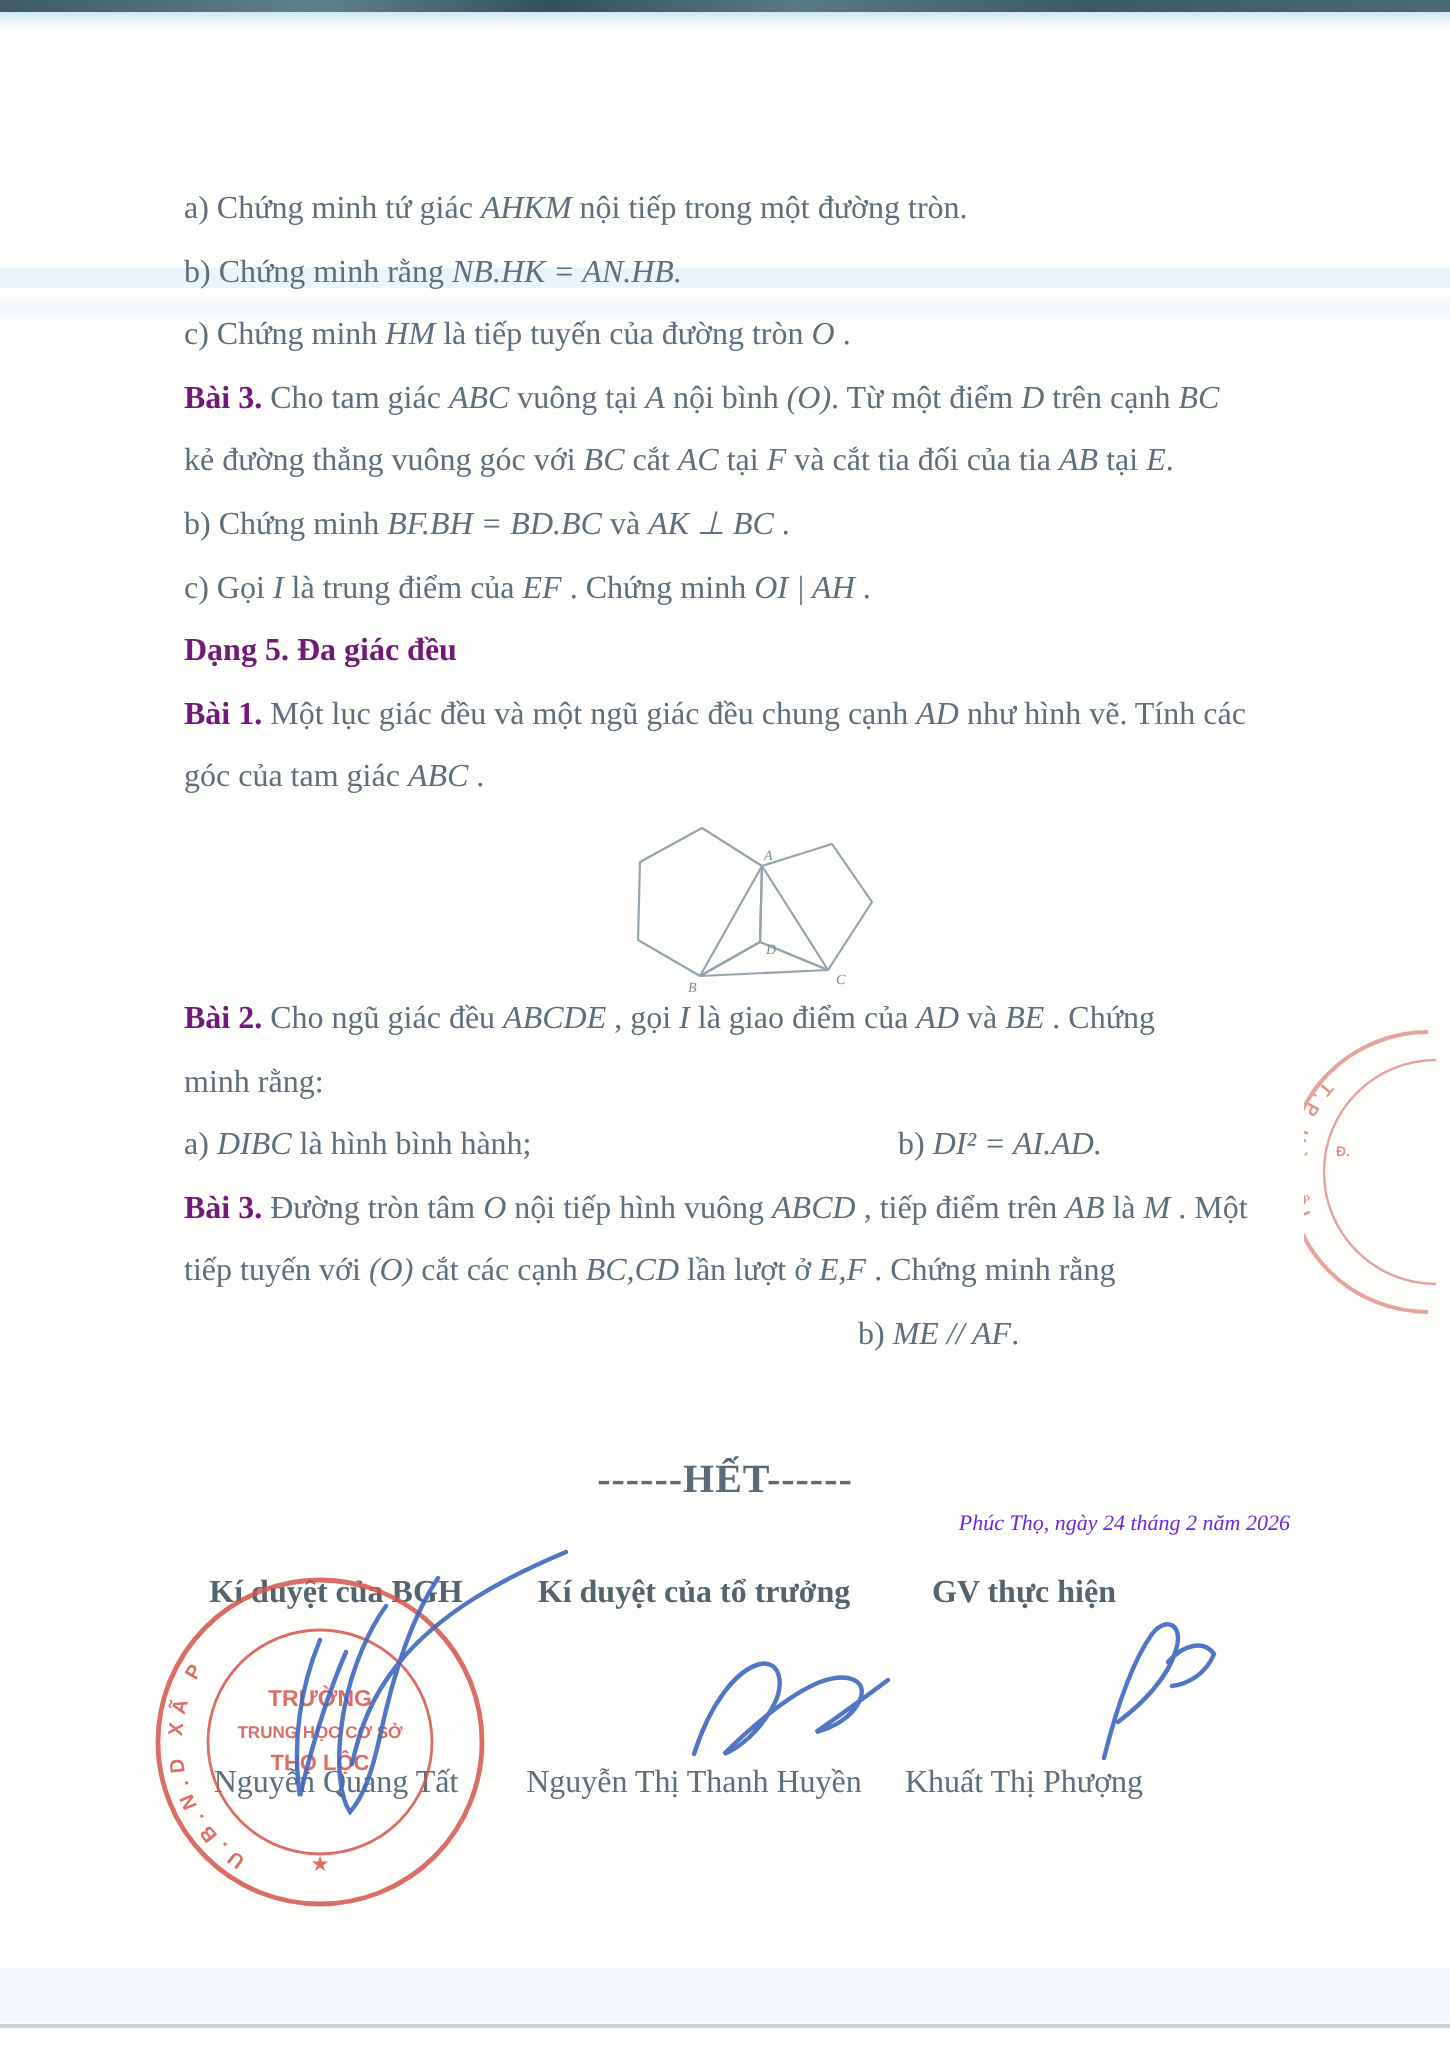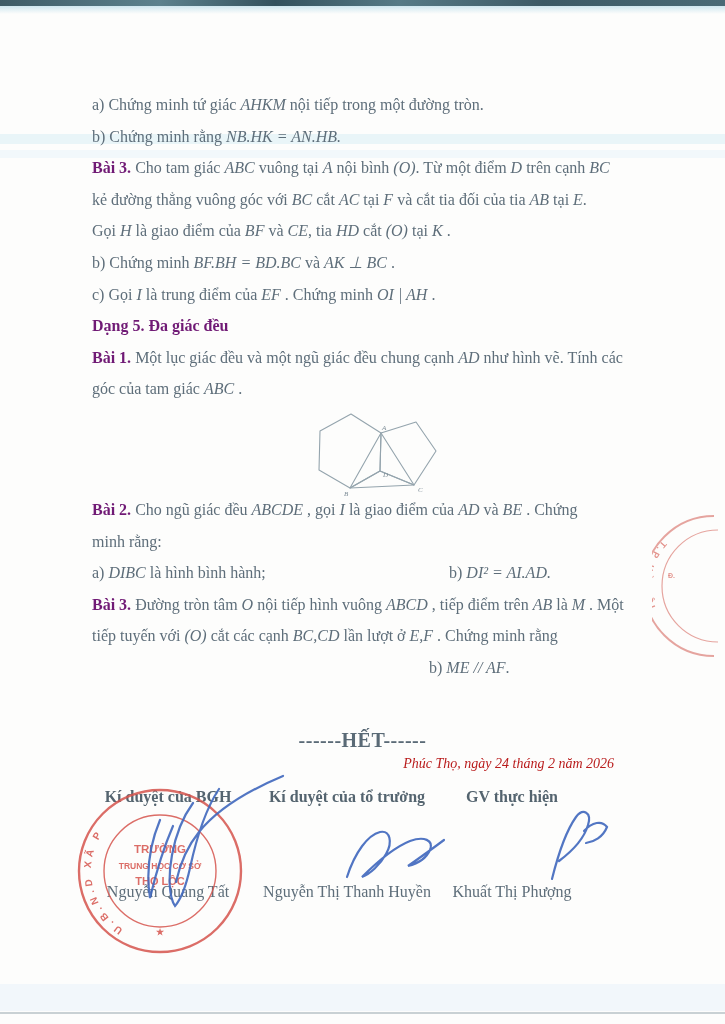--- a/index.html
+++ b/index.html
@@ -25,22 +25,22 @@
   .ln{margin:0;height:31.6px;white-space:nowrap;position:relative;}
   .m{font-style:italic;}
   .b{font-weight:bold;color:#701a75;}
   .cols .colR{position:absolute;left:322px;top:0;margin-left:35px;}
   .cols2 .colR{position:absolute;left:337px;top:0;}
   .fig-slot{height:89px;position:relative;}
   .fig-slot svg{position:absolute;left:205px;top:-2px;}
 
   .het{position:absolute;left:0;top:729px;width:725px;text-align:center;
     font-weight:bold;color:#5a6a76;font-size:20px;letter-spacing:.5px;}
-  .dateline{position:absolute;right:111px;top:756px;color:#b91c1c;
-    font-style:italic;font-size:14px;}
+  .dateline{position:absolute;right:80px;top:756px;color:#6d28d9;
+    font-style:italic;font-size:11px;}
 
   .sigrow{position:absolute;left:0;width:725px;text-align:center;color:#54646f;}
   .hdr{top:788px;font-weight:bold;font-size:16px;}
   .nms{top:883px;font-size:16px;color:#5e6e7a;}
   .sigrow span{display:inline-block;}
   .c1{position:absolute;left:78px;width:180px;}
   .c2{position:absolute;left:252px;width:190px;}
   .c3{position:absolute;left:432px;width:160px;}
 
   .overlay{position:absolute;left:0;top:0;pointer-events:none;}
@@ -51,23 +51,23 @@
 <div class="top-strip"></div>
 <div class="top-glow"></div>
 <div class="band band1"></div>
 <div class="band band2"></div>
 <div class="band band3"></div>
 <div class="bottom-line"></div>
 
 <div class="doc">
   <p class="ln"><span>a) Chứng minh tứ giác </span><span class="m">AHKM</span><span>  nội tiếp trong một đường tròn.</span></p>
   <p class="ln"><span>b) Chứng minh rằng </span><span class="m">NB.HK = AN.HB.</span></p>
+  <p class="ln"><span>c) Chứng minh </span><span class="m">HM</span><span> là tiếp tuyến của đường tròn </span><span class="m">O</span><span> .</span></p>
   <p class="ln"><span class="b">Bài 3.</span><span> Cho tam giác </span><span class="m">ABC</span><span>  vuông tại </span><span class="m">A</span><span> nội bình </span><span class="m">(O)</span><span>. Từ một điểm </span><span class="m">D</span><span> trên cạnh </span><span class="m">BC</span></p>
   <p class="ln"><span>kẻ đường thẳng vuông góc với </span><span class="m">BC</span><span> cắt </span><span class="m">AC</span><span> tại </span><span class="m">F</span><span> và cắt tia đối của tia </span><span class="m">AB</span><span> tại </span><span class="m">E</span><span>.</span></p>
-  <p class="ln"><span>Gọi </span><span class="m">H</span><span> là giao điểm của </span><span class="m">BF</span><span> và </span><span class="m">CE</span><span>, tia </span><span class="m">HD</span><span> cắt </span><span class="m">(O)</span><span> tại </span><span class="m">K</span><span> .</span></p>
   <p class="ln"><span>b) Chứng minh </span><span class="m">BF.BH = BD.BC</span><span>  và </span><span class="m">AK ⊥ BC</span><span> .</span></p>
   <p class="ln"><span>c) Gọi </span><span class="m">I</span><span>  là trung điểm của </span><span class="m">EF</span><span> . Chứng minh </span><span class="m">OI | AH</span><span> .</span></p>
   <p class="ln"><span class="b">Dạng 5. Đa giác đều</span></p>
   <p class="ln"><span class="b">Bài 1.</span><span> Một lục giác đều và một ngũ giác đều chung cạnh  </span><span class="m">AD</span><span>  như hình vẽ. Tính các</span></p>
   <p class="ln"><span>góc của tam giác  </span><span class="m">ABC</span><span> .</span></p>
 
   <div class="fig-slot">
     <svg width="172" height="104" viewBox="0 0 172 104">
       <g fill="none" stroke="#94a4ad" stroke-width="1.1" stroke-linejoin="round">
         <polygon points="23,28 54,11 84,30 83,68 53,85 22,67"></polygon>

